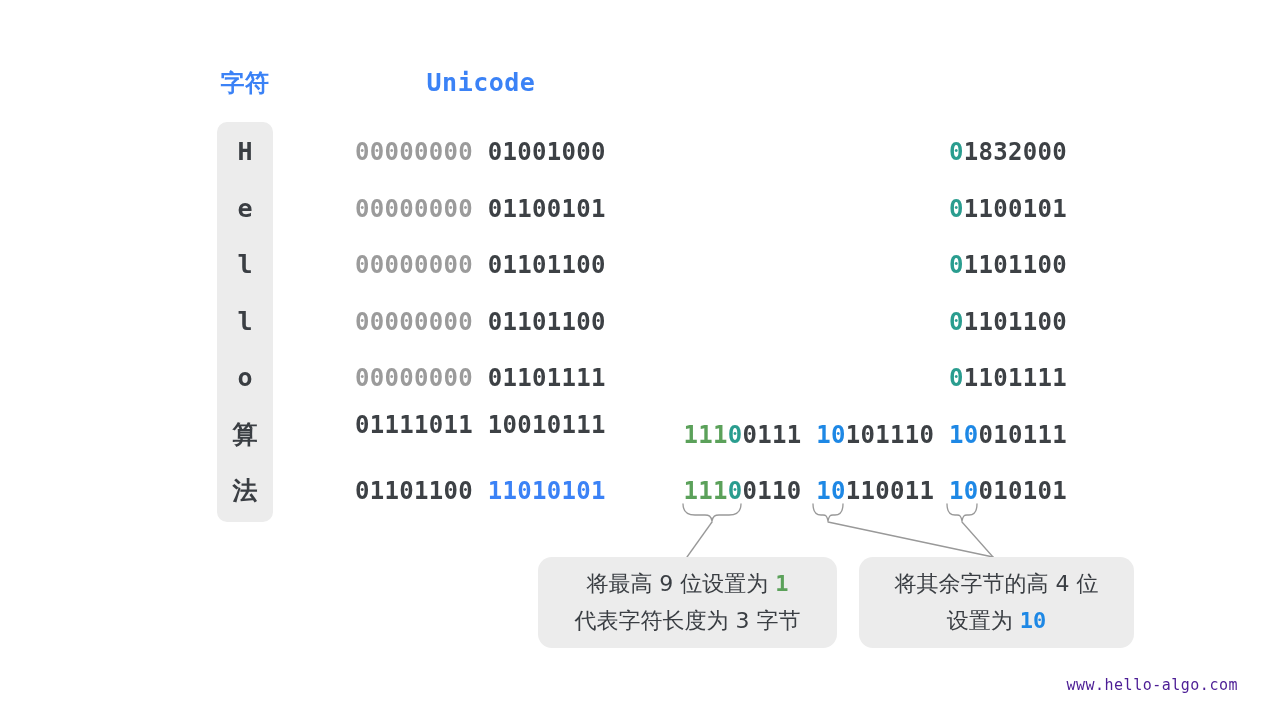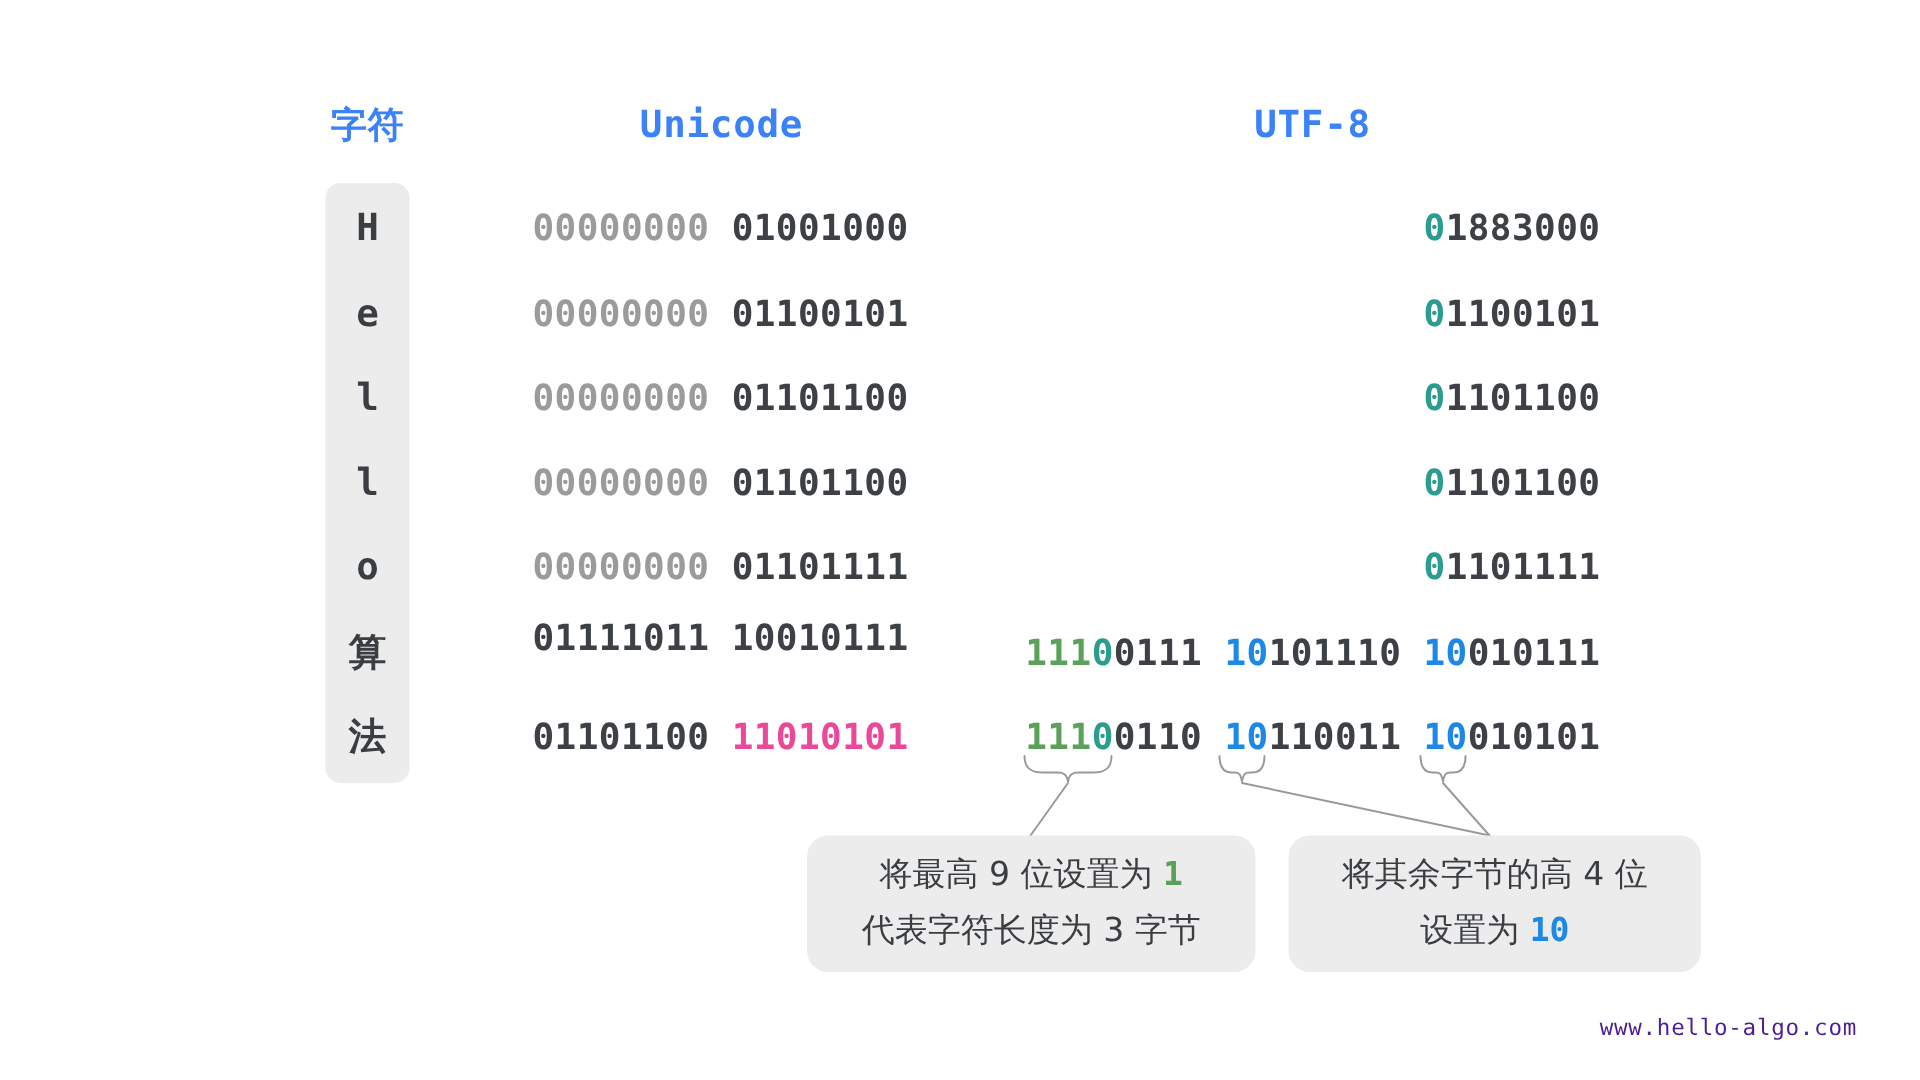--- a/index.html
+++ b/index.html
@@ -45,45 +45,44 @@
     font-family:"DejaVu Sans Mono","Liberation Mono",monospace;letter-spacing:.5px;
   }
 </style>
 </head>
 <body>
 
 <div id="stage">
 
   <div class="hdr" id="hdr-char">字符</div>
   <div class="hdr" id="hdr-unicode">Unicode</div>
-  <div class="hdr" id="hdr-utf8">UTF-8</div>
 
   <div id="char-panel"></div>
 
   <div id="rows-layer">
       <div class="row-char" style="top: 134px;">H</div>
       <div class="row-bin row-unicode" style="top: 134px;"><span style="color: rgb(155, 155, 155);">00000000</span><span style="color: rgb(61, 65, 69);"> </span><span style="color: rgb(61, 65, 69);">01001000</span></div>
-      <div class="row-bin row-utf8" style="top: 134px;"><span class="seg-colored" style="color: rgb(42, 157, 143);">0</span><span style="color: rgb(61, 65, 69);">1883000</span></div>
+      <div class="row-bin row-utf8" style="top: 134px;"><span class="seg-colored" style="color: rgb(42, 157, 143);">0</span><span style="color: rgb(61, 65, 69);">1832000</span></div>
       <div class="row-char" style="top: 190.5px;">e</div>
       <div class="row-bin row-unicode" style="top: 190.5px;"><span style="color: rgb(155, 155, 155);">00000000</span><span style="color: rgb(61, 65, 69);"> </span><span style="color: rgb(61, 65, 69);">01100101</span></div>
       <div class="row-bin row-utf8" style="top: 190.5px;"><span class="seg-colored" style="color: rgb(42, 157, 143);">0</span><span style="color: rgb(61, 65, 69);">1100101</span></div>
       <div class="row-char" style="top: 247px;">l</div>
       <div class="row-bin row-unicode" style="top: 247px;"><span style="color: rgb(155, 155, 155);">00000000</span><span style="color: rgb(61, 65, 69);"> </span><span style="color: rgb(61, 65, 69);">01101100</span></div>
       <div class="row-bin row-utf8" style="top: 247px;"><span class="seg-colored" style="color: rgb(42, 157, 143);">0</span><span style="color: rgb(61, 65, 69);">1101100</span></div>
       <div class="row-char" style="top: 303.5px;">l</div>
       <div class="row-bin row-unicode" style="top: 303.5px;"><span style="color: rgb(155, 155, 155);">00000000</span><span style="color: rgb(61, 65, 69);"> </span><span style="color: rgb(61, 65, 69);">01101100</span></div>
       <div class="row-bin row-utf8" style="top: 303.5px;"><span class="seg-colored" style="color: rgb(42, 157, 143);">0</span><span style="color: rgb(61, 65, 69);">1101100</span></div>
       <div class="row-char" style="top: 360px;">o</div>
       <div class="row-bin row-unicode" style="top: 360px;"><span style="color: rgb(155, 155, 155);">00000000</span><span style="color: rgb(61, 65, 69);"> </span><span style="color: rgb(61, 65, 69);">01101111</span></div>
       <div class="row-bin row-utf8" style="top: 360px;"><span class="seg-colored" style="color: rgb(42, 157, 143);">0</span><span style="color: rgb(61, 65, 69);">1101111</span></div>
       <div class="row-char" style="top: 416.5px;">算</div>
       <div class="row-bin row-unicode" style="top: 407px;"><span style="color: rgb(61, 65, 69);">01111011</span><span style="color: rgb(61, 65, 69);"> </span><span style="color: rgb(61, 65, 69);">10010111</span></div>
       <div class="row-bin row-utf8" style="top: 416.5px;"><span class="seg-colored" style="color: rgb(91, 161, 90);">111</span><span class="seg-colored" style="color: rgb(42, 157, 143);">0</span><span style="color: rgb(61, 65, 69);">0111</span><span style="color: rgb(61, 65, 69);"> </span><span class="seg-colored" style="color: rgb(30, 136, 229);">10</span><span style="color: rgb(61, 65, 69);">101110</span><span style="color: rgb(61, 65, 69);"> </span><span class="seg-colored" style="color: rgb(30, 136, 229);">10</span><span style="color: rgb(61, 65, 69);">010111</span></div>
       <div class="row-char" style="top: 473px;">法</div>
-      <div class="row-bin row-unicode" style="top: 473px;"><span style="color: rgb(61, 65, 69);">01101100</span><span style="color: rgb(61, 65, 69);"> </span><span style="color: #ec4899;">11010101</span></div>
+      <div class="row-bin row-unicode" style="top: 473px;"><span style="color: rgb(61, 65, 69);">01101100</span><span style="color: rgb(61, 65, 69);"> </span><span style="color: #3b82f6;">11010101</span></div>
       <div class="row-bin row-utf8" style="top: 473px;"><span class="seg-colored" style="color: rgb(91, 161, 90);">111</span><span class="seg-colored" style="color: rgb(42, 157, 143);">0</span><span style="color: rgb(61, 65, 69);">0110</span><span style="color: rgb(61, 65, 69);"> </span><span class="seg-colored" style="color: rgb(30, 136, 229);">10</span><span style="color: rgb(61, 65, 69);">110011</span><span style="color: rgb(61, 65, 69);"> </span><span class="seg-colored" style="color: rgb(30, 136, 229);">10</span><span style="color: rgb(61, 65, 69);">010101</span></div>
     </div>
 
   <svg id="annot-svg" width="1280" height="720" viewBox="0 0 1280 720">
     <g stroke="#999999" stroke-width="1.3" fill="none" stroke-linecap="round" stroke-linejoin="round">
       <path d="M 683 504 C 683 512, 687 515, 695 515 L 705 515 C 709 515, 711 516, 712 521 C 713 516, 715 515, 719 515 L 729 515 C 737 515, 741 512, 741 504"></path>
       <path d="M 813 504 C 813 511, 815 515, 821 515 L 823 515 C 826 515, 827 516, 828 521 C 829 516, 830 515, 833 515 L 835 515 C 841 515, 843 511, 843 504"></path>
       <path d="M 947 504 C 947 511, 949 515, 955 515 L 957 515 C 960 515, 961 516, 962 521 C 963 516, 964 515, 967 515 L 969 515 C 975 515, 977 511, 977 504"></path>
       <path d="M 712 522 L 687 557"></path>
       <path d="M 828 522 L 993 557"></path>

